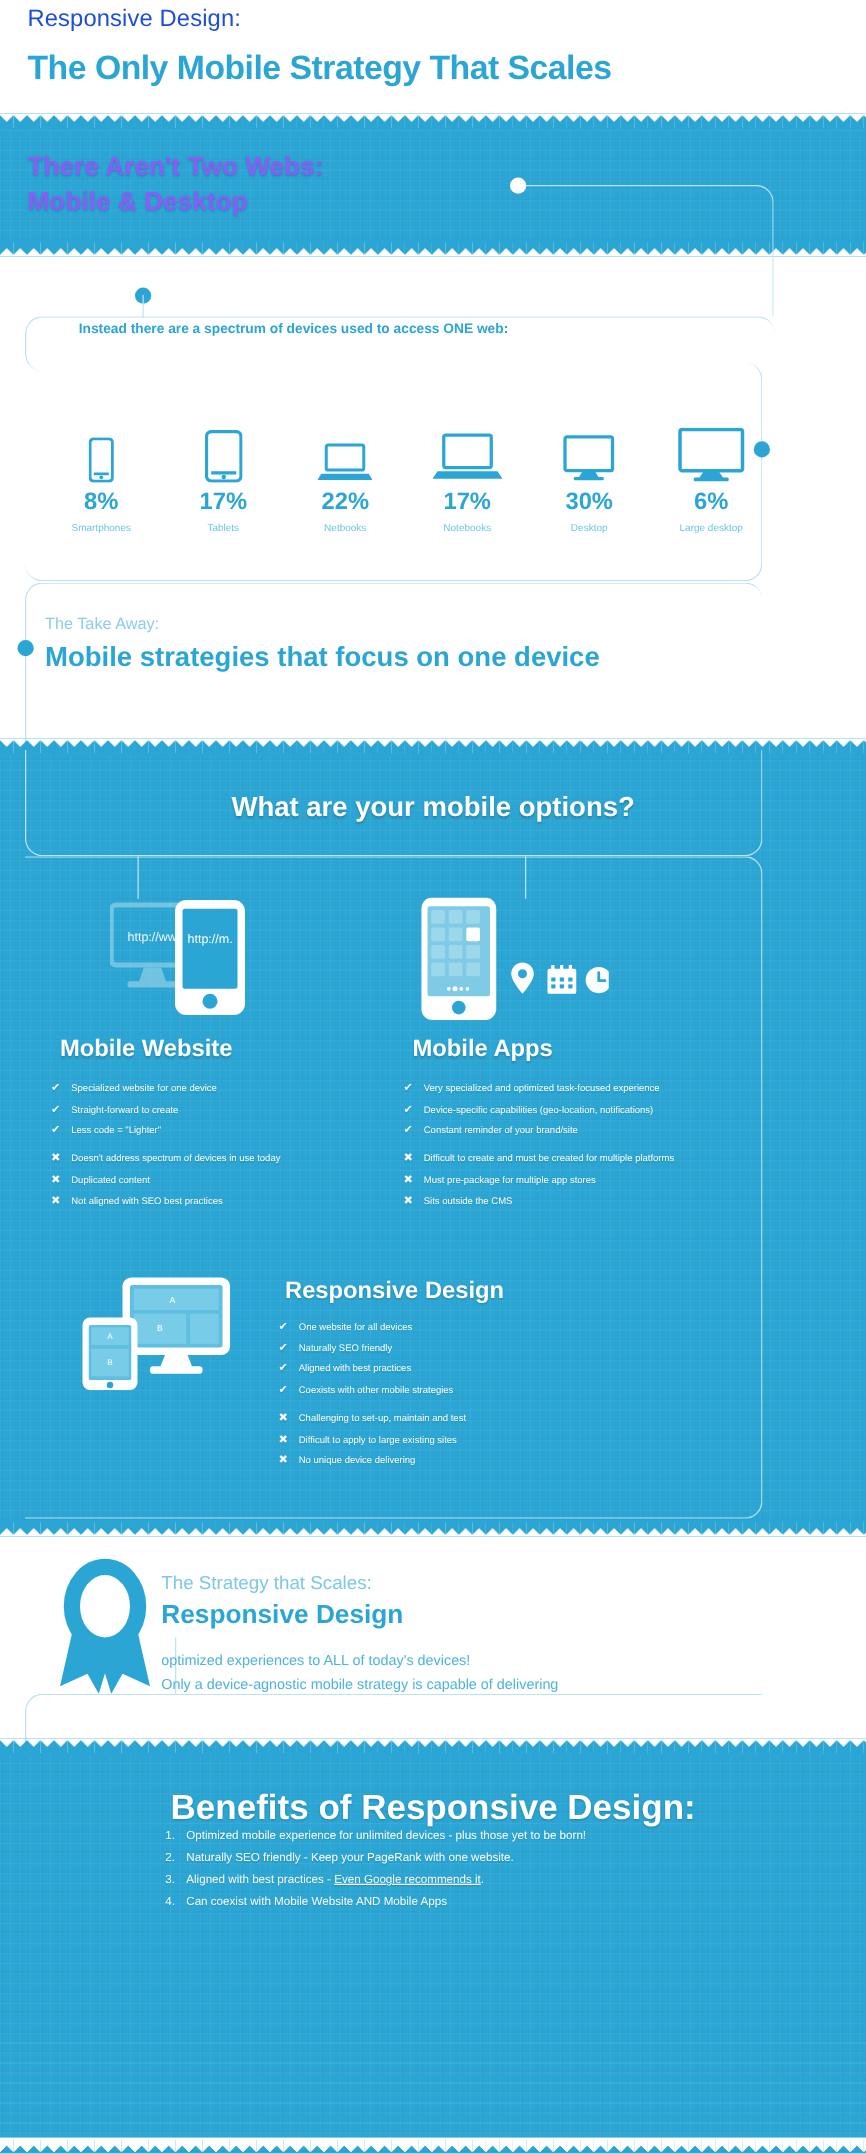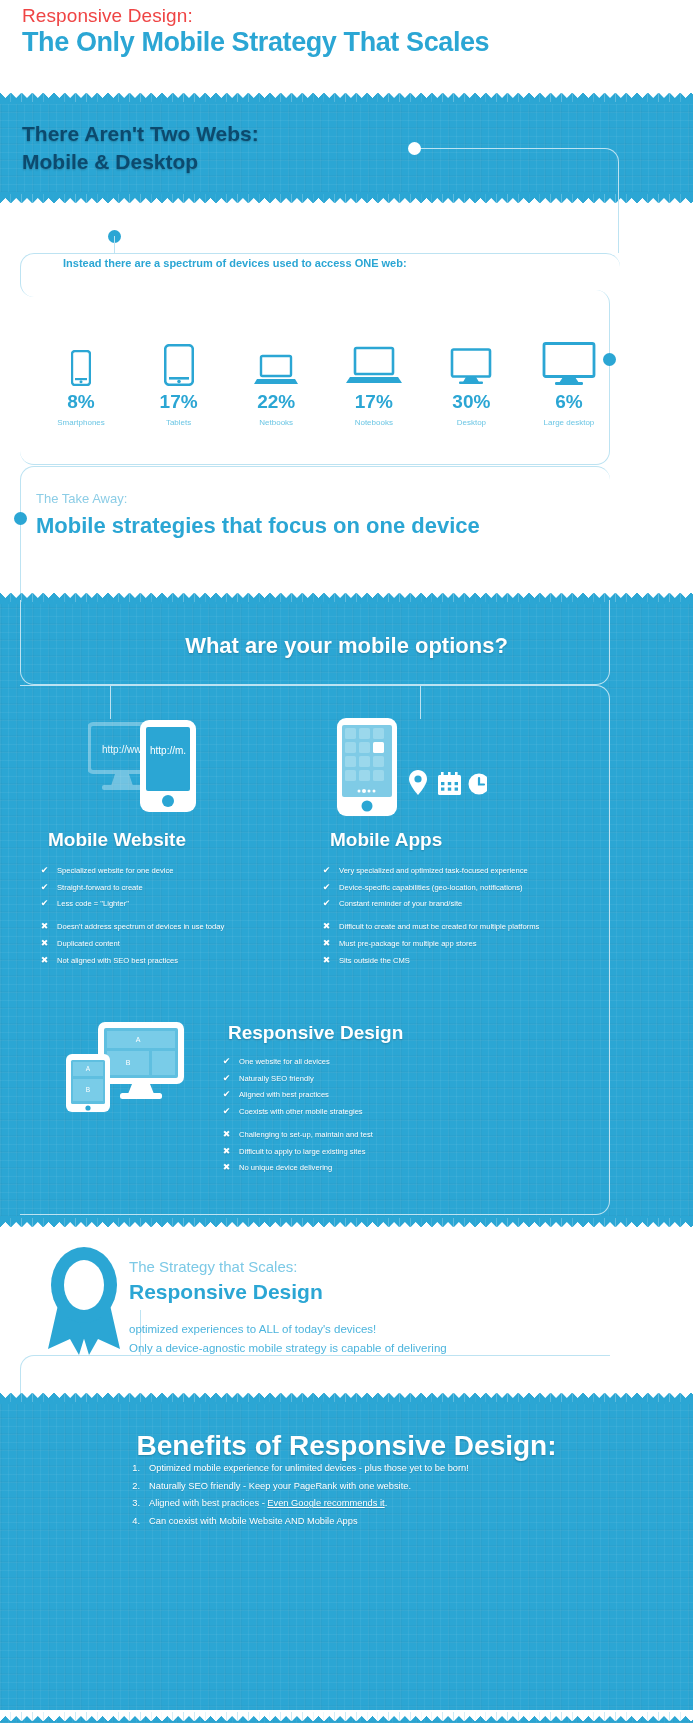--- a/index.html
+++ b/index.html
@@ -43,33 +43,33 @@
     background-image: linear-gradient(135deg, #2ba6d4 50%, transparent 50%),
                       linear-gradient(225deg, #2ba6d4 50%, transparent 50%);
     background-position: 0 0, 10.8px 0;
     background-size: 10.8px 13px, 10.8px 13px;
     background-repeat: repeat-x, repeat-x;
   }
 
   
   .hdr { position: absolute; left: 22px; top: 5px; }
   .hdr-kicker {
-    font-size: 19px; color: #ef4444; letter-spacing: .1px;
+    font-size: 19px; color: #1d4ed8; letter-spacing: .1px;
     font-family: "Liberation Sans", sans-serif; font-weight: 400;
   }
   .hdr-title {
     font-size: 27px; color: #2ba6d4; font-weight: bold;
-    letter-spacing: -.4px; margin-top: 0;
+    letter-spacing: -.4px; margin-top: 12px;
   }
 
   
   #band1 { top: 103px; height: 90px; }
   .s1-title {
     position: absolute; left: 22px; top: 120px;
-    font-size: 21px; font-weight: bold; color: #0c4a6e; line-height: 1.32;
+    font-size: 21px; font-weight: bold; color: #8b5cf6; line-height: 1.32;
     text-shadow: 0 1px 2px rgba(0,0,0,.22);
   }
 
   
   .conn { position: absolute; border: 1px solid #bde3f2; }
   .dot {
     position: absolute; border-radius: 50%;
   }
   .dot-white { background: #ffffff; width: 13px; height: 13px; }
   .dot-blue { background: #2ba6d4; width: 13px; height: 13px; }

